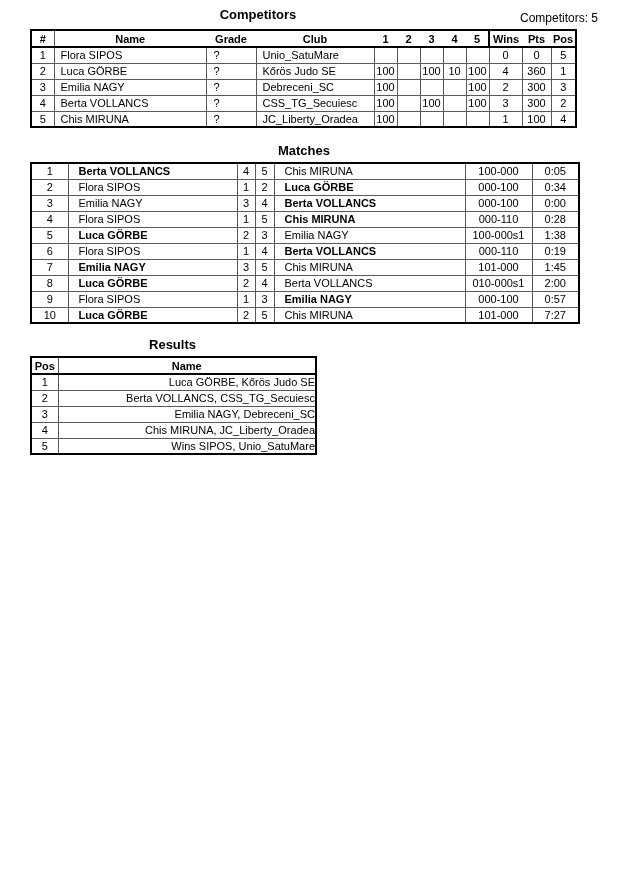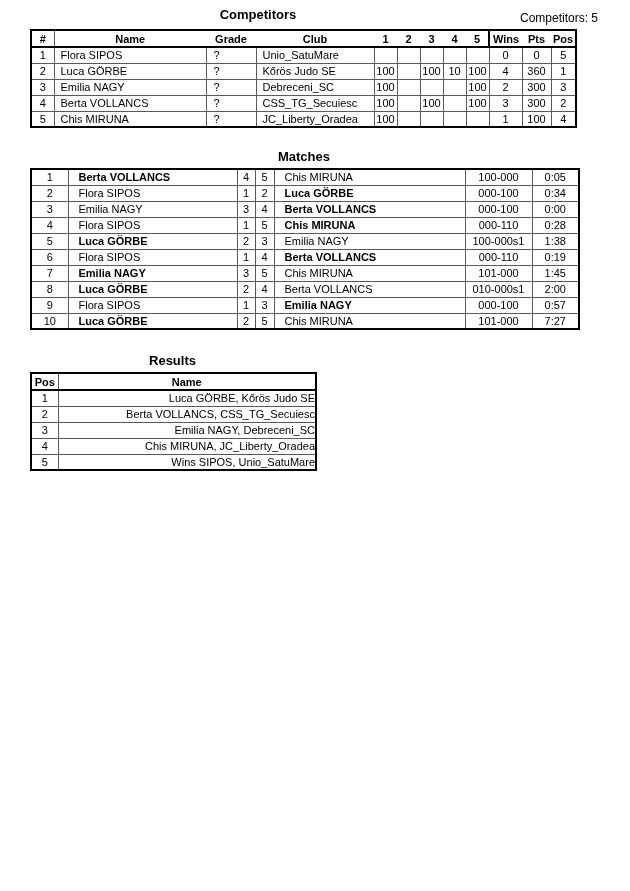--- a/index.html
+++ b/index.html
@@ -42,25 +42,25 @@
   .wbl { border-left: 2px solid #000; }
 
   .ac { text-align: center; }
   .al { text-align: left; padding-left: 6px !important; }
   .alm { text-align: left; padding-left: 10px !important; }
   .alr { text-align: right; padding-left: 12px !important; }
   .gr { text-align: left; padding-left: 7px !important; }
   .b { font-weight: bold; }
 
   .section-label-matches {
-    width: 548px; margin: 21px 0 4px 30px; text-align: center;
+    width: 548px; margin: 15px 0 4px 30px; text-align: center;
     font-size: 13px; font-weight: bold;
   }
   .section-label-results {
-    width: 285px; margin: 23px 0 4px 30px; text-align: center;
+    width: 285px; margin: 13px 0 4px 30px; text-align: center;
     font-size: 13px; font-weight: bold;
   }
   .mt-comp { margin-top: 3px; }
 </style>
 </head>
 <body>
 
 <div class="page">
 
 

